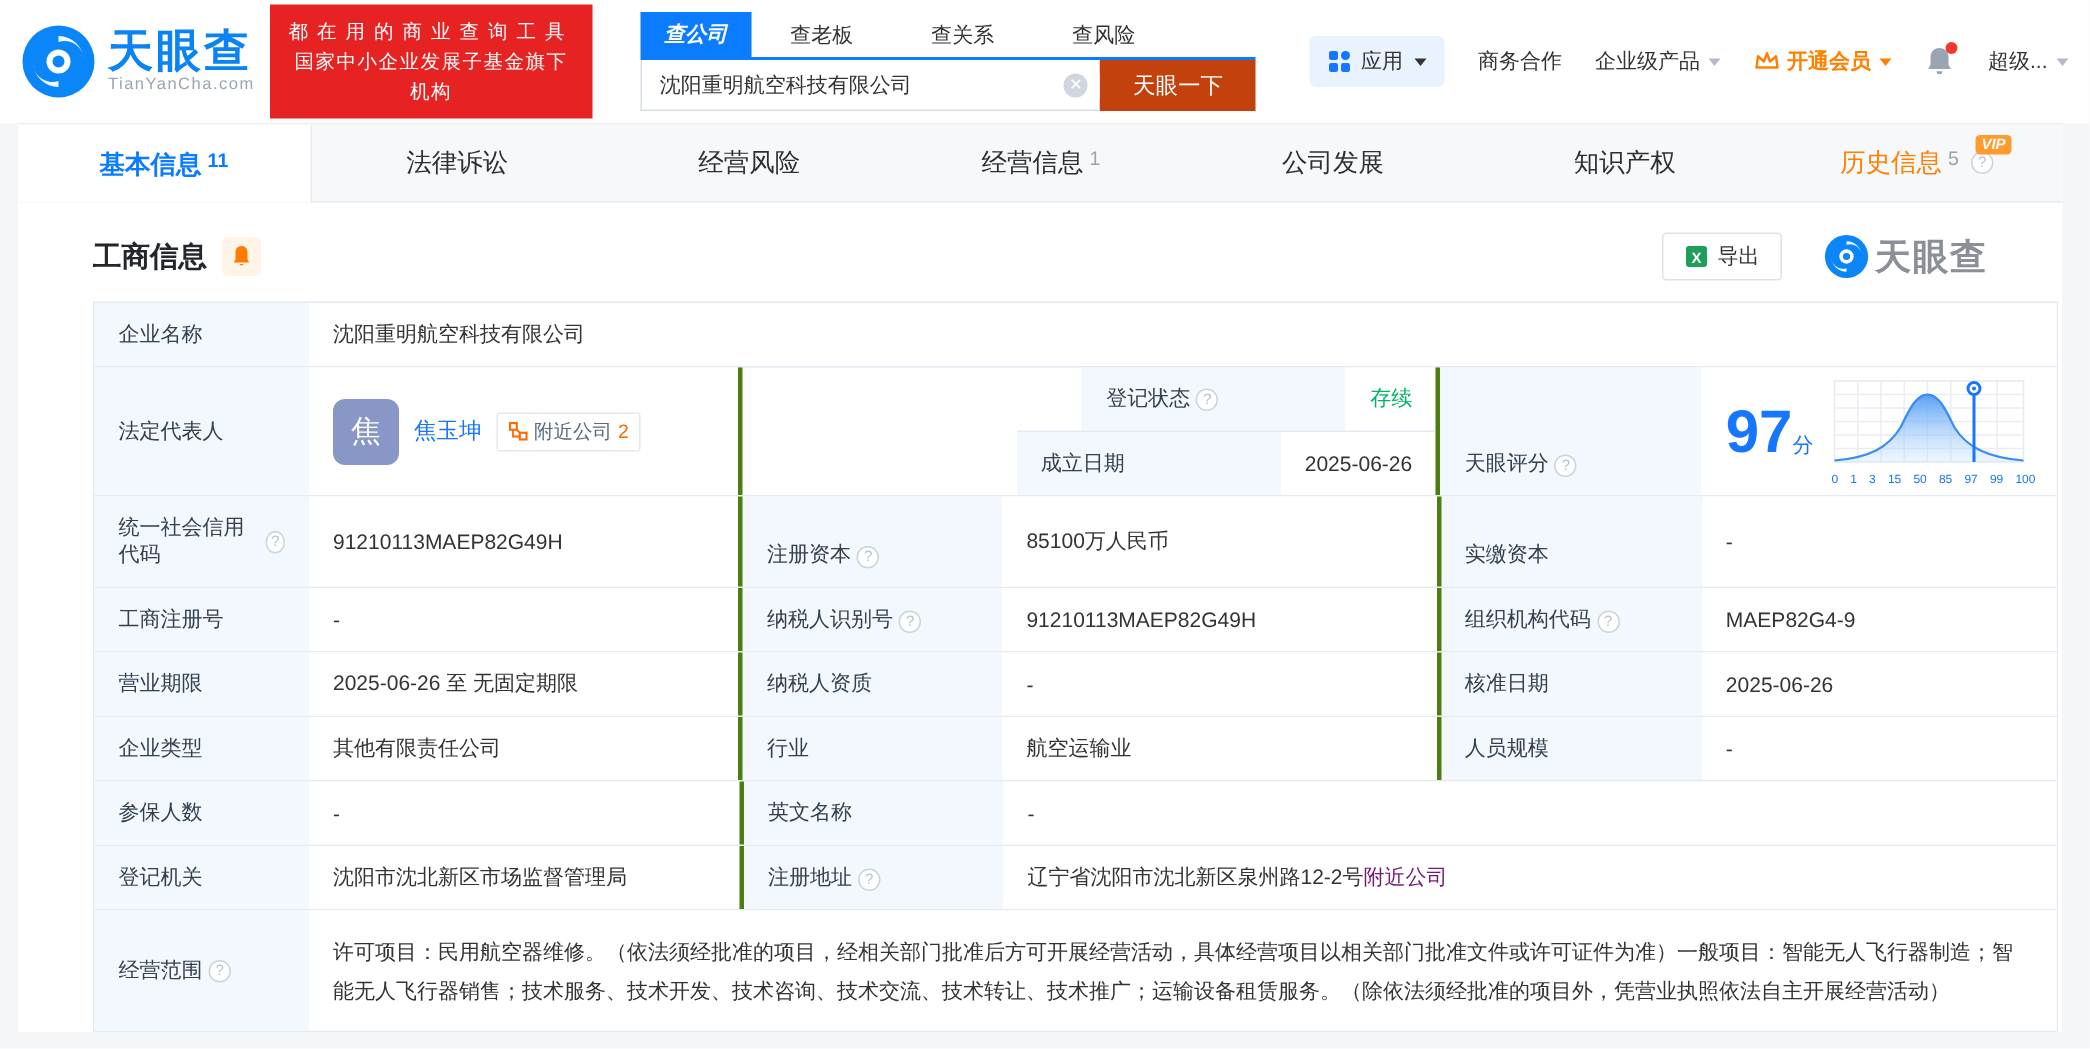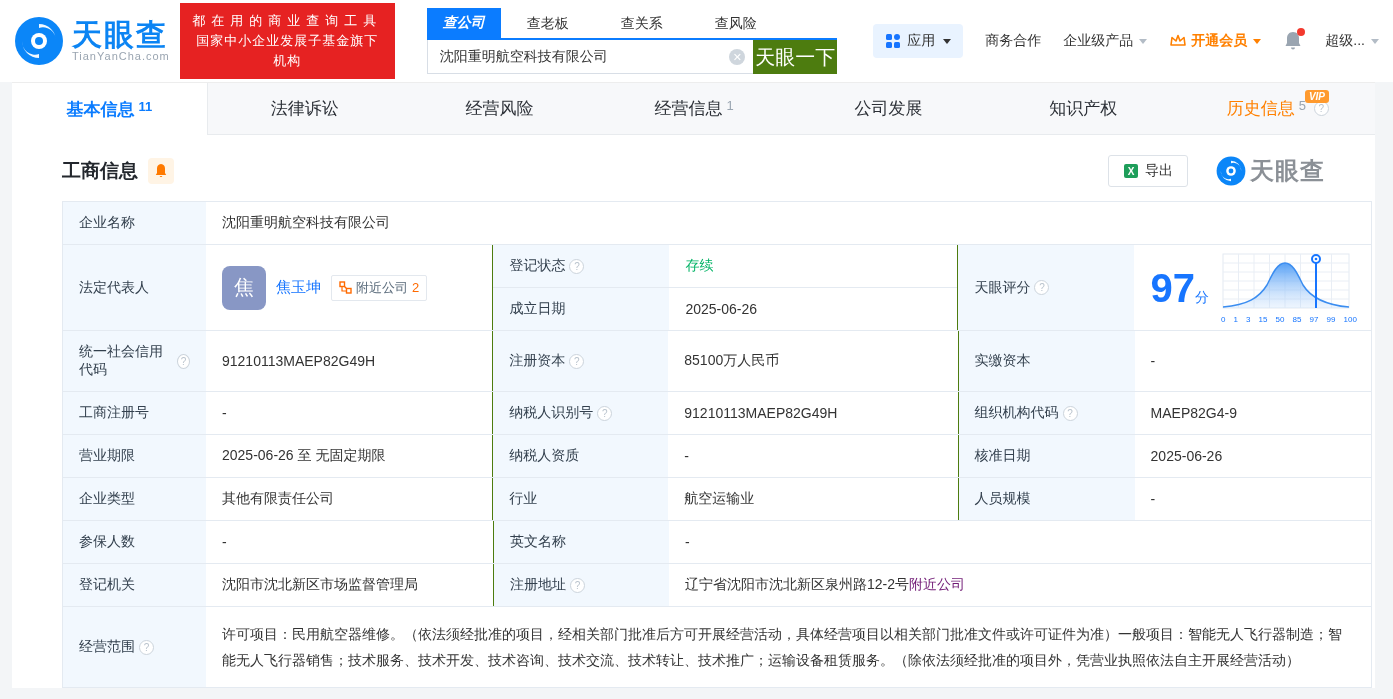--- a/index.html
+++ b/index.html
@@ -17,21 +17,21 @@
   .slogan .l2 { letter-spacing:1px; }
 
   .searchwrap { margin-left:32px; width:442px; }
   .stabs { display:flex; align-items:flex-end; height:30px; }
   .stab { padding:5px 26px; font-size:14px; color:#333; cursor:pointer; }
   .stab.active { background:#0b7cff; color:#fff; font-weight:bold; padding:6px 16px;font-style:italic; }
   .sbox { display:flex; height:36px; border-top:2px solid #0b7cff; }
   .sinput { flex:1; border:1px solid #d8dee6; border-top:none; border-right:none; position:relative; display:flex; align-items:center; background:#fff; }
   .sinput input { border:none; outline:none; width:100%; font-size:14px; color:#333; padding:0 30px 0 12px; font-family:inherit; }
   .clear-x { position:absolute; right:8px; width:16px; height:16px; border-radius:50%; background:#cfd6dd; color:#fff; font-size:11px; line-height:16px; text-align:center; cursor:pointer; }
-  .sbtn { width:84px; background:#4d7c0f; color:#fff; border:none; font-size:20px; cursor:pointer; font-family:inherit; }
+  .sbtn { width:104px; background:#c2410c; color:#fff; border:none; font-size:15px; cursor:pointer; font-family:inherit; }
 
   .topnav { display:flex; align-items:center; margin-left:36px; gap:22px; white-space:nowrap; }
   .chip-app { display:flex; align-items:center; gap:6px; background:#e9f3ff; border-radius:4px; padding:8px 12px; color:#333; cursor:pointer; }
   .navitem { color:#333; cursor:pointer; display:flex; align-items:center; gap:4px; }
   .navitem.vip { color:#ff8000; font-weight:bold; }
   .caret { width:0; height:0; border-left:4px solid transparent; border-right:4px solid transparent; border-top:5px solid #b3bcc6; display:inline-block; margin-left:2px;}
   .caret.blue { border-top-color:#333; }
   .caret.orange { border-top-color:#ff8000; }
   .bellwrap { position:relative; width:20px; height:22px; cursor:pointer;}
   .reddot { position:absolute; top:-2px; right:-2px; width:8px; height:8px; background:#f3392e; border-radius:50%; }
@@ -39,39 +39,39 @@
   
   .page { background:#f3f5f7; }
   .content { margin:0 18px 0 12px; background:#fff; }
 
   .tabbar { display:flex; background:#f7f8fa; border-top:1px solid #ededed; border-bottom:1px solid #e8ebee; height:53px; }
   .tab { flex:1; display:flex; align-items:center; justify-content:center; font-size:17px; color:#2b2f36; cursor:pointer; gap:4px; }
   .tab .cnt { font-size:13px; color:#9aa5b1; margin-top:-6px; }
   .tab.active { background:#fff; color:#0b7cff; font-weight:bold; border-right:1px solid #e8ebee; margin-bottom:-1px; }
   .tab.active .cnt { color:#0b7cff; }
   .tab.hist { color:#ff8000; position:relative; }
-  .vipbadge { position:absolute; top:7px; right:46px; background:#ff9a2e; color:#fff; font-size:10px; font-weight:bold; font-style:italic; border-radius:3px; padding:1px 4px; }
+  .vipbadge { position:absolute; top:7px; right:34px; background:#ff9a2e; color:#fff; font-size:10px; font-weight:bold; font-style:italic; border-radius:3px; padding:1px 4px; }
   .helpq { display:inline-block; width:15px; height:15px; border:1px solid #ccd4dc; border-radius:50%; color:#b9c3cd; font-size:10px; line-height:14px; text-align:center; margin-left:4px; vertical-align:1px; background:#fff; }
 
   .sechead { display:flex; align-items:center; padding:20px 50px 14px 50px; }
   .sectitle { font-size:19px; font-weight:bold; color:#23272d; }
   .bellchip { width:26px; height:26px; background:#fff4e5; border-radius:4px; margin-left:10px; display:flex; align-items:center; justify-content:center; cursor:pointer; }
   .sechead .spacer { flex:1; }
   .exportbtn { display:flex; align-items:center; gap:6px; border:1px solid #dde2e8; background:#fff; border-radius:3px; padding:6px 14px; font-size:14px; color:#333; cursor:pointer; font-family:inherit; }
   .wmark { display:flex; align-items:center; gap:4px; margin-left:28px; color:#8b9096; font-size:24px; font-weight:bold; letter-spacing:1px; }
 
   
   .tbl { margin:0 0 0 50px; width:1310px; border:1px solid #e4eaf1; border-bottom:none; font-size:14px; }
   .trow { display:flex; border-bottom:1px solid #e4eaf1; }
   .cell { padding:12px 16px; display:flex; align-items:center; }
   .lab { background:#f2f8fe; color:#33404e; flex-shrink:0; }
   .val { background:#fff; color:#333; }
   .w-l1{width:143px;} .w-v1{width:287px;} .w-l2{width:176px;} .w-v2{width:290px;} .w-l3{width:177px;} .w-v3{width:237px;}
   .grow { flex:1; }
-  .brd-l { border-left:1px solid #4d7c0f; }
+  .brd-l { border-left:3px solid #4d7c0f;align-items:flex-end; }
   .green { color:#00b365; }
   .link { color:#701a75; cursor:pointer; }
 
   .rep-cell { gap:10px; }
   .avatar { width:44px; height:44px; border-radius:8px; background:#8897c5; color:#fff; font-size:20px; display:flex; align-items:center; justify-content:center; }
   .repname { color:#1775ff; font-size:15px; cursor:pointer; }
   .relbadge { display:flex; align-items:center; gap:4px; border:1px solid #e3e8ee; border-radius:2px; padding:3px 7px; font-size:13px; color:#5a6b7b; cursor:pointer; }
   .relbadge b { color:#ff6a00; font-weight:normal; }
 
   .midcol { width:466px; display:flex; flex-direction:column; }

